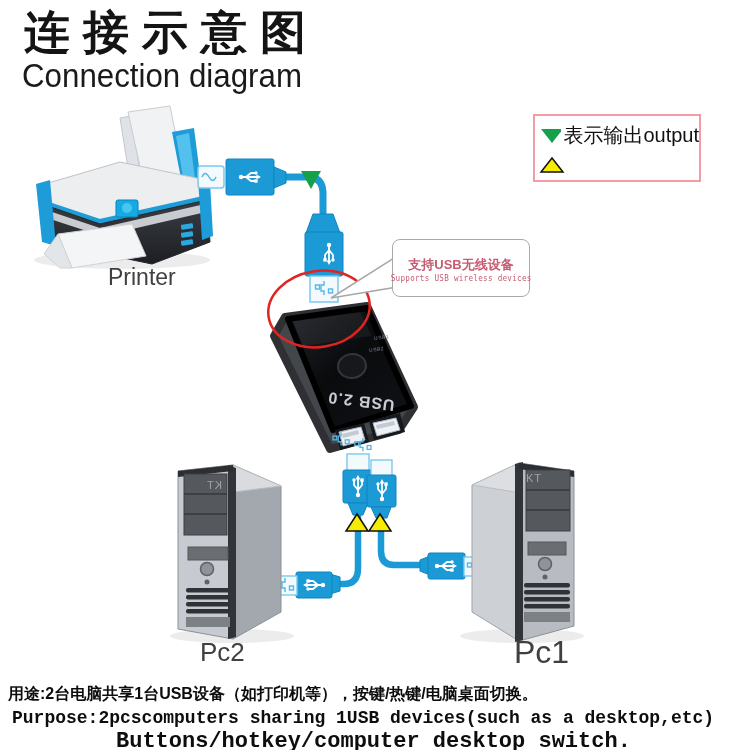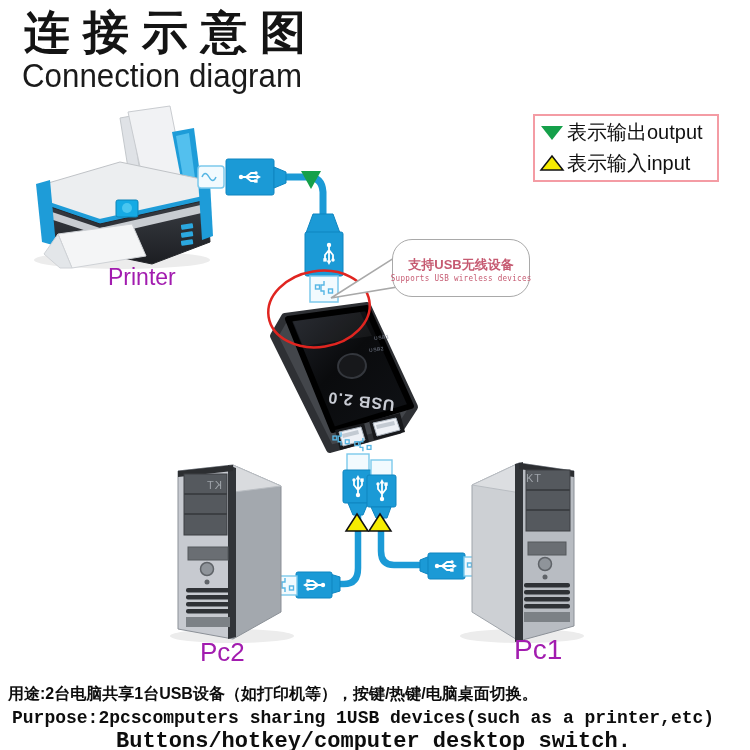--- a/index.html
+++ b/index.html
@@ -12,40 +12,40 @@
   .title-cn{
     left:24px;top:2px;font-size:46px;font-weight:bold;color:#141414;
     letter-spacing:13px;font-family:"DejaVu Serif","Liberation Serif",serif;white-space:nowrap;text-align:center;
   }
   .title-en{
     left:22px;top:56px;font-size:34px;font-weight:500;color:#1a1a1a;
     transform:scaleX(.92);transform-origin:left top;white-space:nowrap;
   }
   
   .legend{
-    left:533px;top:114px;width:186px;height:68px;border:2px solid #f49ca4;
+    left:533px;top:114px;width:168px;height:68px;border:2px solid #f49ca4;
     background:#fff;display:flex;flex-direction:column;justify-content:space-evenly;
     padding-left:4px;box-sizing:border-box;
   }
   .legend-row{display:flex;align-items:center;gap:2px;}
   .legend-label{font-size:20px;color:#111;white-space:nowrap;}
   
   .bubble{
     left:392px;top:239px;width:138px;height:58px;background:#fff;
-    border:1.5px solid #a9a9a9;border-radius:20px;box-sizing:border-box;
+    border:1.5px solid #a9a9a9;border-radius:8px;box-sizing:border-box;
     display:flex;flex-direction:column;align-items:center;justify-content:center;
   }
   .bubble-cn{font-size:13px;font-weight:bold;color:#c65b72;white-space:nowrap;margin-top:2px;}
   .bubble-en{font-size:8px;color:#c65b72;white-space:nowrap;letter-spacing:.3px;
              font-family:"DejaVu Sans Mono",monospace;transform:scaleX(.95);}
   
-  .red-label{color:#a21caf;white-space:nowrap;}
+  .red-label{color:#404040;white-space:nowrap;}
   .printer-label{left:108px;top:264px;font-size:23px;}
   .pc2-label{left:200px;top:637px;font-size:26px;}
-  .pc1-label{left:514px;top:634px;font-size:28px;}
+  .pc1-label{left:514px;top:634px;font-size:32px;}
   
   .usb20{
     left:322px;top:392px;width:78px;text-align:center;font-size:16px;font-weight:bold;
     color:#c9ccd4;transform:rotate(187deg);letter-spacing:1px;
   }
   .port-label{font-size:5px;color:#7a8090;transform:rotate(-8deg);letter-spacing:.5px;}
   .port-label-1{left:374px;top:334px;}
   .port-label-2{left:369px;top:346px;}
   
   .kt{font-size:11px;color:#9ea3a9;letter-spacing:1px;}
@@ -247,35 +247,34 @@
   <div class="legend-row">
     <svg width="26" height="18">
       <polygon points="2,2 24,2 13,16" fill="#15a04a"></polygon>
     </svg>
     <span class="legend-label">表示输出output</span>
   </div>
   <div class="legend-row">
     <svg width="26" height="18">
       <polygon points="13,2 24,16 2,16" fill="#f6ec00" stroke="#111" stroke-width="1.5"></polygon>
     </svg>
-    <span class="legend-label">表示输入input</span>
   </div>
 </div>
 
 <div class="abs bubble">
   <div class="bubble-cn">支持USB无线设备</div>
   <div class="bubble-en">Supports USB wireless devices</div>
 </div>
 
 <div class="abs red-label printer-label">Printer</div>
 <div class="abs red-label pc2-label">Pc2</div>
 <div class="abs red-label pc1-label">Pc1</div>
 
 <div class="abs usb20">USB 2.0</div>
 <div class="abs port-label port-label-1">USB1</div>
 <div class="abs port-label port-label-2">USB2</div>
 
 <div class="abs kt kt-pc2">KT</div>
 <div class="abs kt kt-pc1">KT</div>
 
 <div class="abs footer-cn">用途:2台电脑共享1台USB设备（如打印机等），按键/热键/电脑桌面切换。</div>
-<div class="abs footer-en1">Purpose:2pcscomputers sharing 1USB devices(such as a printer,etc)</div>
+<div class="abs footer-en1">Purpose:2pcscomputers sharing 1USB devices(such as a desktop,etc)</div>
 <div class="abs footer-en2">Buttons/hotkey/computer desktop switch.</div>
 
 </body></html>

